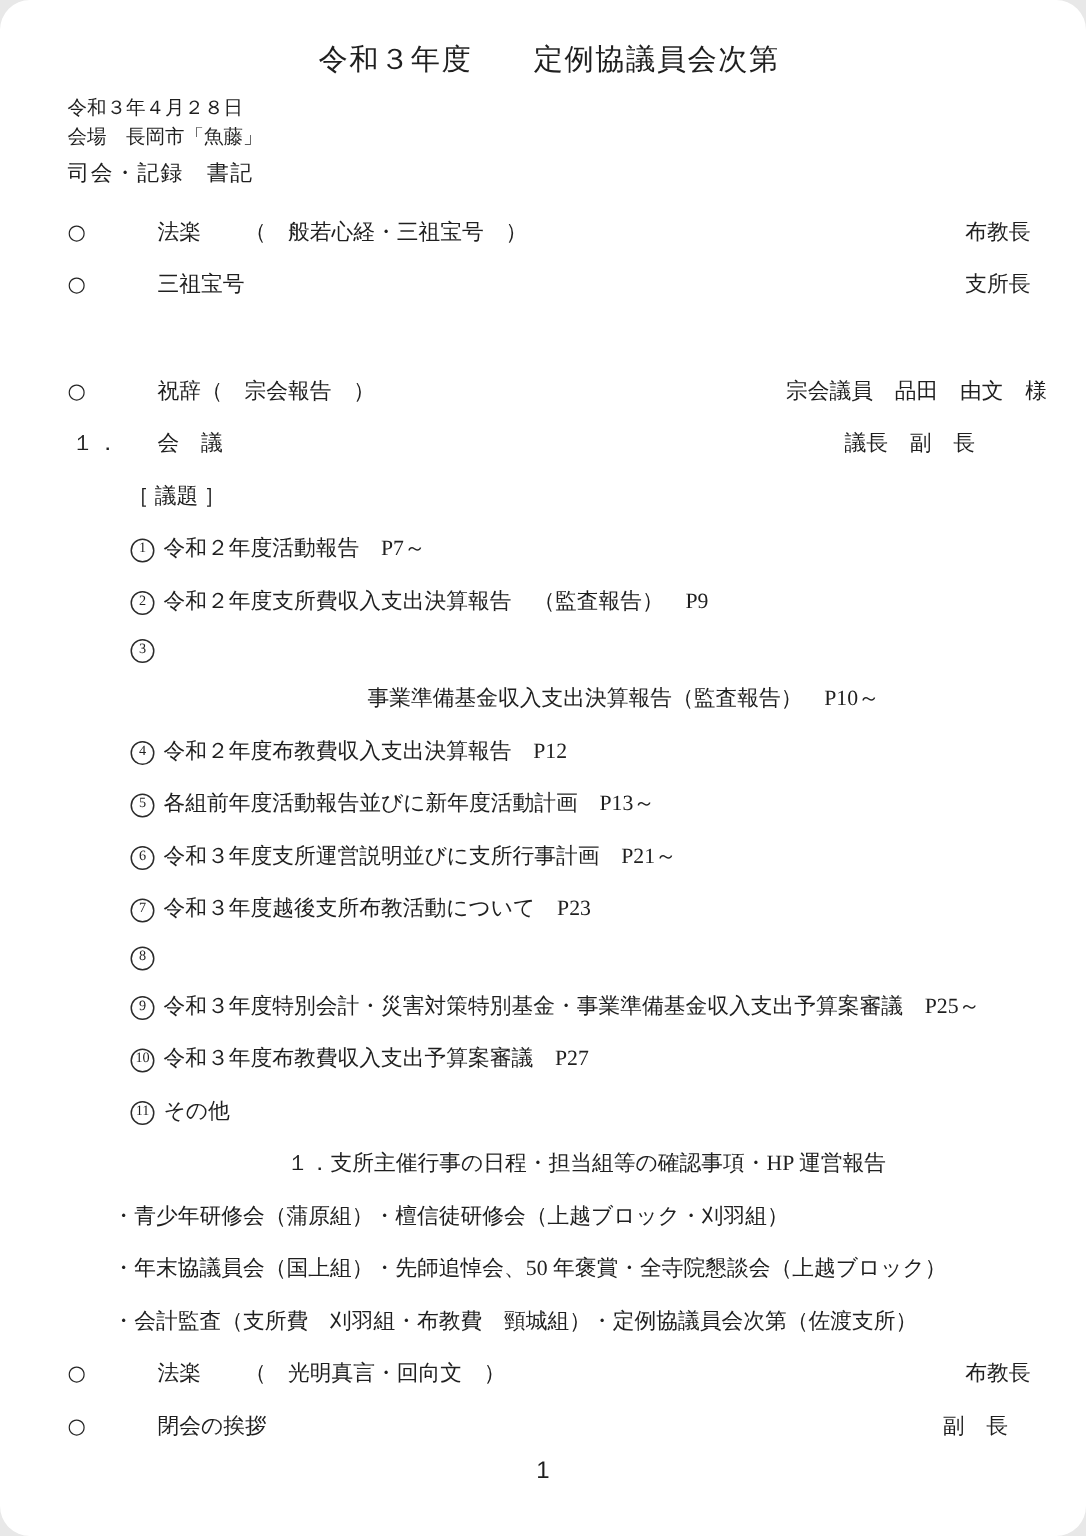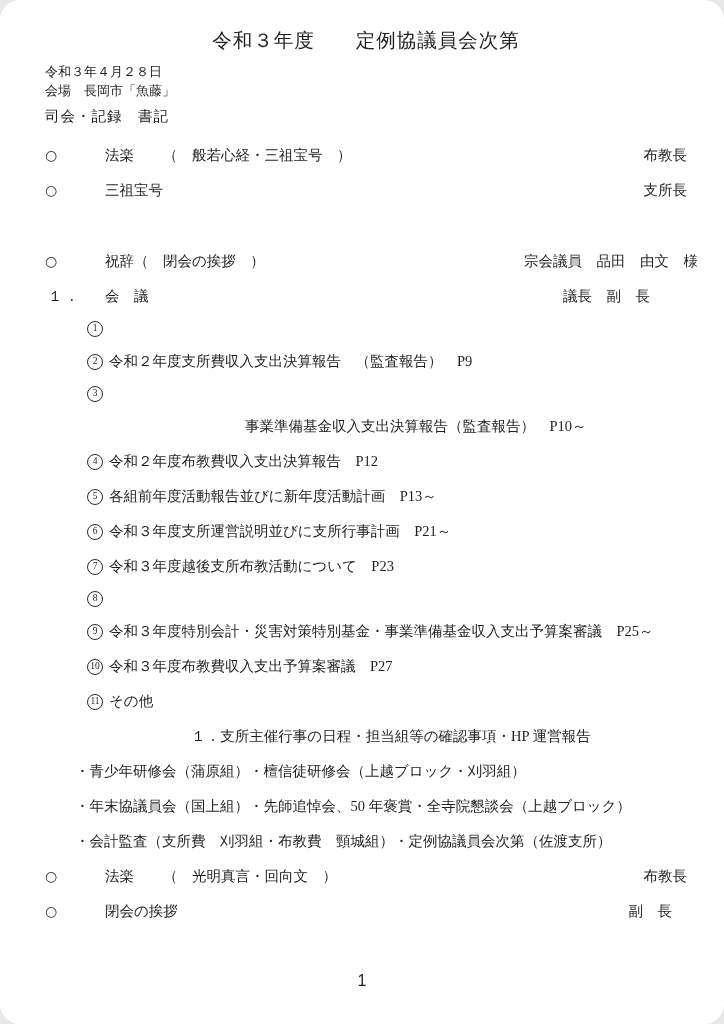--- a/index.html
+++ b/index.html
@@ -115,36 +115,38 @@
         <span class="lft">
           <span class="marker circ">○</span>
           <span class="lbl">三祖宝号</span>
         </span>
         <span class="rgt">支所長</span>
       </div>
 
       <div class="row">
         <span class="lft">
           <span class="marker circ">○</span>
-          <span class="lbl">祝辞（　閉会の挨拶　）</span>
+          <span class="lbl">祝辞（　宗会報告　）</span>
         </span>
         <span class="rgt out">宗会議員　品田　由文　様</span>
       </div>
 
       <div class="row">
         <span class="lft">
           <span class="marker txt">１．</span>
           <span class="lbl">会　議</span>
         </span>
         <span class="rgt in">議長　副　長</span>
       </div>
 
+      <div class="heading">［ 議題 ］</div>
 
       <div class="item">
         <span class="cnum">1</span>
+        <span class="itxt">令和２年度活動報告　P7～</span>
       </div>
       <div class="item">
         <span class="cnum">2</span>
         <span class="itxt">令和２年度支所費収入支出決算報告　（監査報告）　P9</span>
       </div>
       <div class="item">
         <span class="cnum">3</span>
       </div>
 
       <div class="cont">事業準備基金収入支出決算報告（監査報告）　P10～</div>

